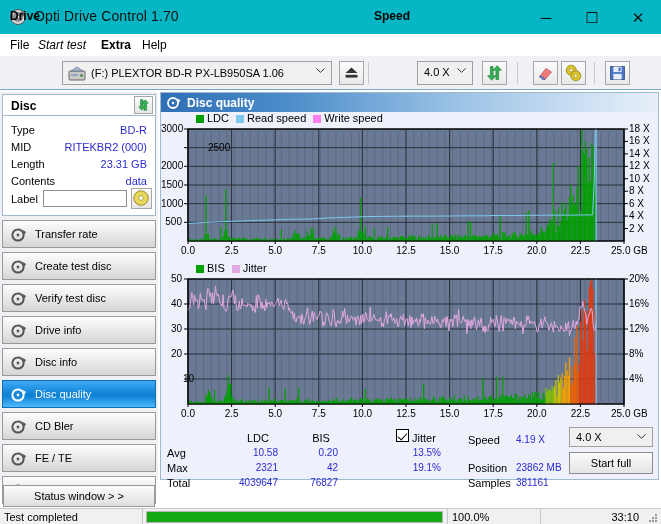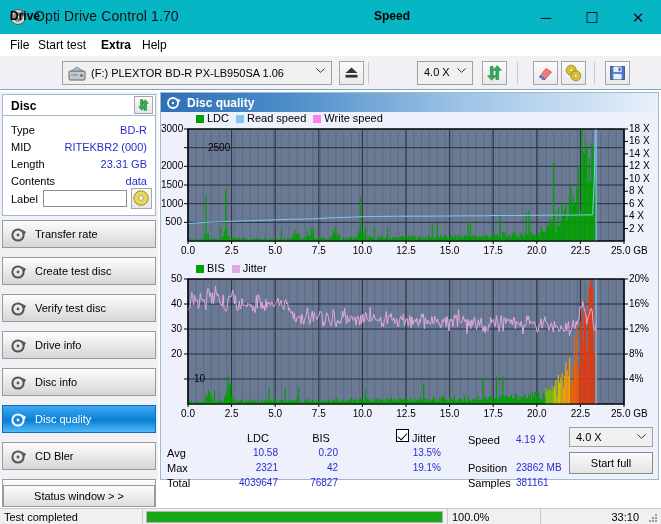--- a/index.html
+++ b/index.html
@@ -19,21 +19,21 @@
   .winbtn{position:absolute;top:0;height:34px;width:46px;cursor:default;}
   .winbtn span{position:absolute;left:50%;top:50%;transform:translate(-50%,-50%);font-size:15px;color:#111;line-height:1;}
   .wb-min{right:92px;}
   .wb-max{right:46px;}
   .wb-close{right:0;}
 
   
   .menubar{position:absolute;left:0;top:34px;width:661px;height:22px;background:#ffffff;border-bottom:1px solid #dcdcdc;}
   .menuitem{position:absolute;top:4px;font-size:12px;color:#000;cursor:default;}
   .m-file{left:10px;}
-  .m-start{left:38px;}
+  .m-start{left:38px;font-style:italic;}
   .m-extra{left:101px;font-weight:bold;}
   .m-help{left:142px;}
 
   
   .toolbar{position:absolute;left:0;top:56px;width:661px;height:33px;background:#f0f0f5;border-bottom:1px solid #7aa9c9;}
   .tb-label{position:absolute;top:9px;font-size:12px;font-weight:bold;color:#000;}
   .lbl-drive{left:10px;}
   .lbl-speed{left:374px;}
   .combo{position:absolute;background:#f0f0f0;border:1px solid #a0a0a0;box-sizing:border-box;}
   .combo .cval{position:absolute;left:6px;top:4px;font-size:11px;color:#000;white-space:nowrap;}
@@ -58,21 +58,21 @@
   .disc-head{position:absolute;left:2px;top:94px;width:154px;height:22px;background:#ffffff;border:1px solid #9fb9cf;box-sizing:border-box;}
   .disc-head .h-t{position:absolute;left:8px;top:4px;font-size:12px;font-weight:bold;color:#000;}
   .disc-head .h-b{position:absolute;right:2px;top:1px;width:19px;height:18px;border:1px solid #a6a6a6;background:linear-gradient(#fbfbfb,#e6e6e6);box-sizing:border-box;}
   .disc-body{position:absolute;left:2px;top:116px;width:154px;height:100px;background:#ffffff;border:1px solid #9fb9cf;border-top:none;box-sizing:border-box;}
   .dq-row{position:absolute;left:8px;font-size:11px;color:#000;}
   .dq-val{position:absolute;right:8px;font-size:11px;color:#2b2bd0;text-align:right;}
   .lbl-input{position:absolute;left:40px;top:74px;width:84px;height:17px;background:#fff;border:1px solid #8e8e8e;box-sizing:border-box;}
   .lbl-btn{position:absolute;left:128px;top:72px;width:21px;height:21px;border:1px solid #a6a6a6;background:linear-gradient(#fbfbfb,#e6e6e6);box-sizing:border-box;}
 
   .navlist{position:absolute;left:2px;top:220px;width:154px;}
-  .navitem{position:relative;height:28px;margin-bottom:9px;
+  .navitem{position:relative;height:28px;margin-bottom:4px;
            background:linear-gradient(#fdfdfd,#d6d6d6);
            border:1px solid #9a9a9a;box-sizing:border-box;cursor:default;}
   .navitem.sel{background:linear-gradient(#3fa9f5,#0b7fd4 55%,#4fb8fb);border-color:#0a6fb8;}
   .navitem .n-ico{position:absolute;left:8px;top:6px;width:16px;height:16px;}
   .navitem .n-lbl{position:absolute;left:32px;top:7px;font-size:11px;color:#000;}
   .navitem.sel .n-lbl{color:#fff;}
 
   .statuswin{position:absolute;left:3px;top:485px;width:152px;height:22px;
              border:1px solid #9a9a9a;background:linear-gradient(#fcfcfc,#dedede);box-sizing:border-box;}
   .statuswin span{position:absolute;left:0;right:0;top:4px;text-align:center;font-size:11px;color:#000;}
@@ -1217,21 +1217,21 @@
         <line x1="114.2" y1="142" x2="114.2" y2="145" stroke="#000" stroke-width="1"></line>
         <line x1="157.79999999999998" y1="142" x2="157.79999999999998" y2="145" stroke="#000" stroke-width="1"></line>
         <line x1="201.4" y1="142" x2="201.4" y2="145" stroke="#000" stroke-width="1"></line>
         <line x1="245" y1="142" x2="245" y2="145" stroke="#000" stroke-width="1"></line>
         <line x1="288.59999999999997" y1="142" x2="288.59999999999997" y2="145" stroke="#000" stroke-width="1"></line>
         <line x1="332.2" y1="142" x2="332.2" y2="145" stroke="#000" stroke-width="1"></line>
         <line x1="375.8" y1="142" x2="375.8" y2="145" stroke="#000" stroke-width="1"></line>
         <line x1="419.40000000000003" y1="142" x2="419.40000000000003" y2="145" stroke="#000" stroke-width="1"></line>
         <line x1="463" y1="142" x2="463" y2="145" stroke="#000" stroke-width="1"></line>
       </svg>
-      <div class="ax ax-l" style="left: 0px; top: 111px; width: 44px;">10</div>
+      <div class="ax ax-l" style="left: 0px; top: 111px; width: 33px;">10</div>
       <div class="ax ax-l" style="left: 0px; top: 86px; width: 21px;">20</div>
       <div class="ax ax-l" style="left: 0px; top: 61px; width: 21px;">30</div>
       <div class="ax ax-l" style="left: 0px; top: 36px; width: 21px;">40</div>
       <div class="ax ax-l" style="left: 0px; top: 11px; width: 21px;">50</div>
       <div class="ax " style="left: 468px; top: 111px;">4%</div>
       <div class="ax " style="left: 468px; top: 86px;">8%</div>
       <div class="ax " style="left: 468px; top: 61px;">12%</div>
       <div class="ax " style="left: 468px; top: 36px;">16%</div>
       <div class="ax " style="left: 468px; top: 11px;">20%</div>
       <div class="ax " style="left: 11px; top: 146px; width: 32px; text-align: center;">0.0</div>

